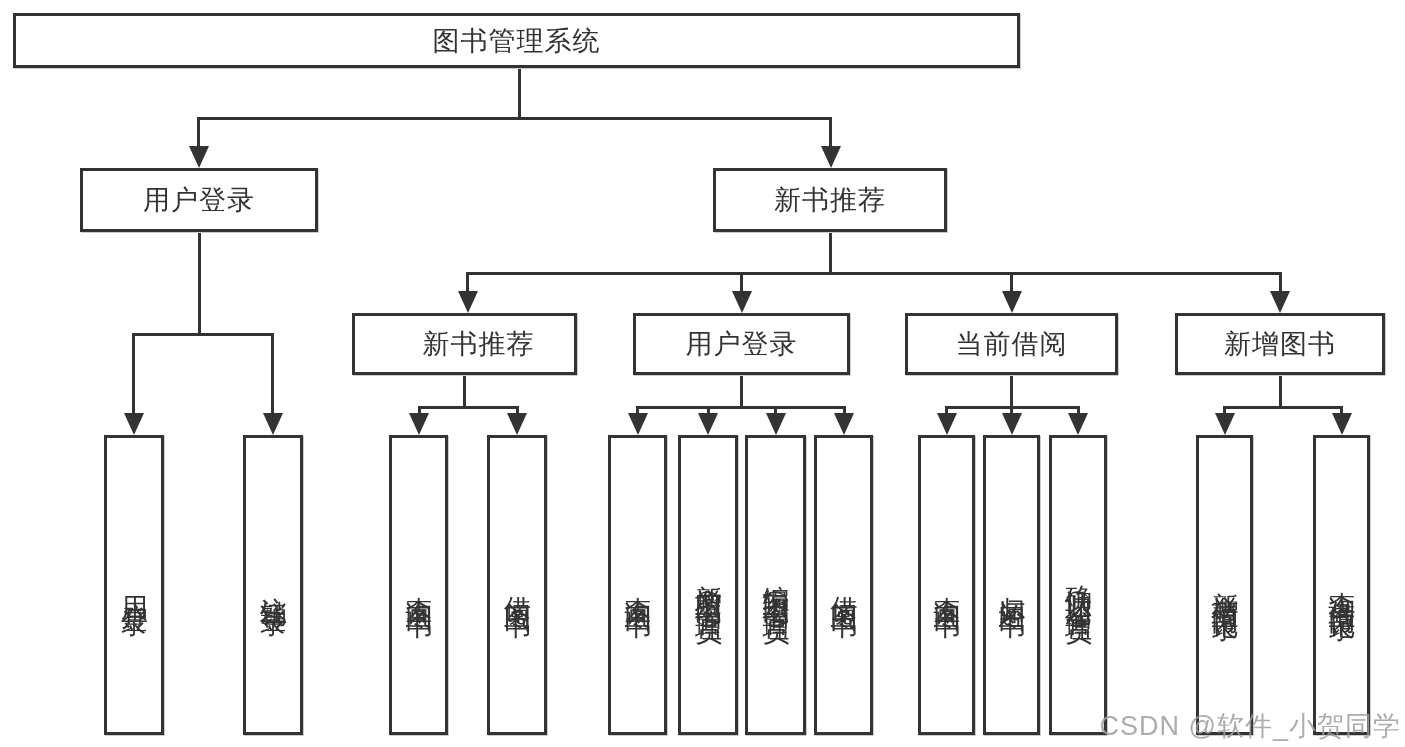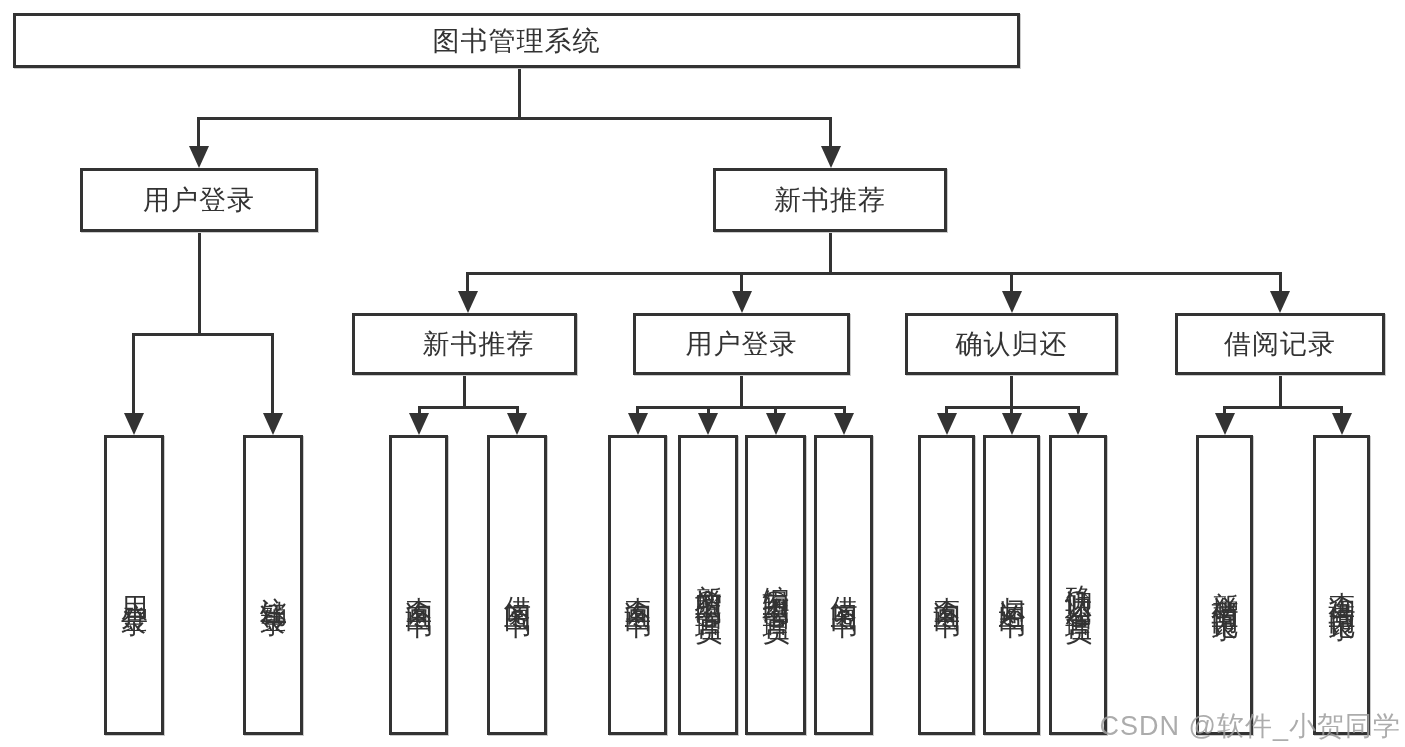--- a/index.html
+++ b/index.html
@@ -130,25 +130,25 @@
 
   <div class="node" style="left:352px; top:313px; width:225px; height:62px;padding-left:28px;">
     <span>新书推荐</span>
   </div>
 
   <div class="node" style="left:633px; top:313px; width:217px; height:62px;">
     <span>用户登录</span>
   </div>
 
   <div class="node" style="left:905px; top:313px; width:213px; height:62px;">
-    <span>确认归还</span>
+    <span>当前借阅</span>
   </div>
 
   <div class="node" style="left:1175px; top:313px; width:210px; height:62px;">
-    <span>借阅记录</span>
+    <span>新增图书</span>
   </div>
 
   <div class="node" style="left:104px; top:435px; width:60px; height:300px;">
     <span class="v">用户登录</span>
   </div>
 
   <div class="node" style="left:243px; top:435px; width:60px; height:300px;">
     <span class="v">注销登录</span>
   </div>
 

